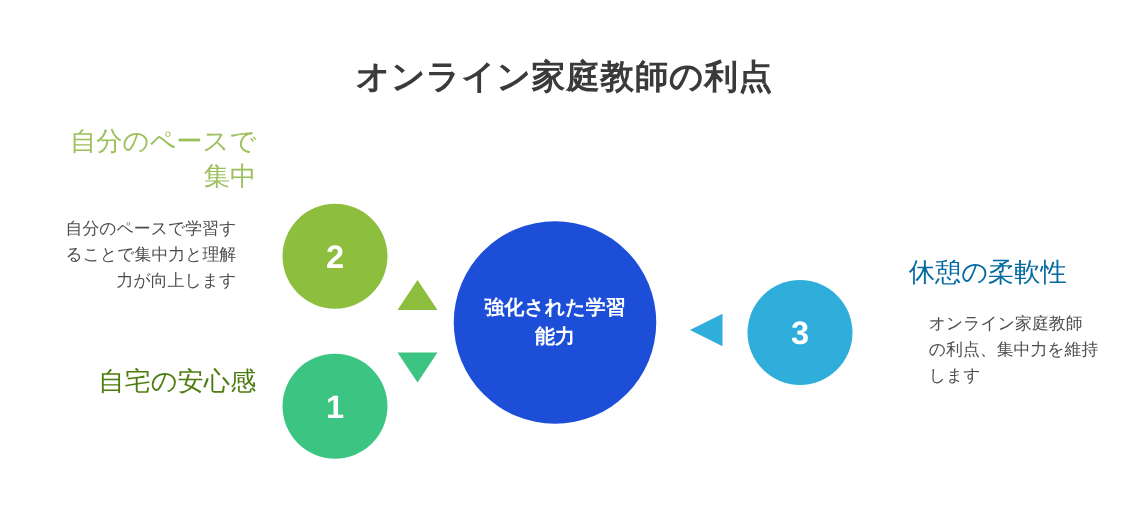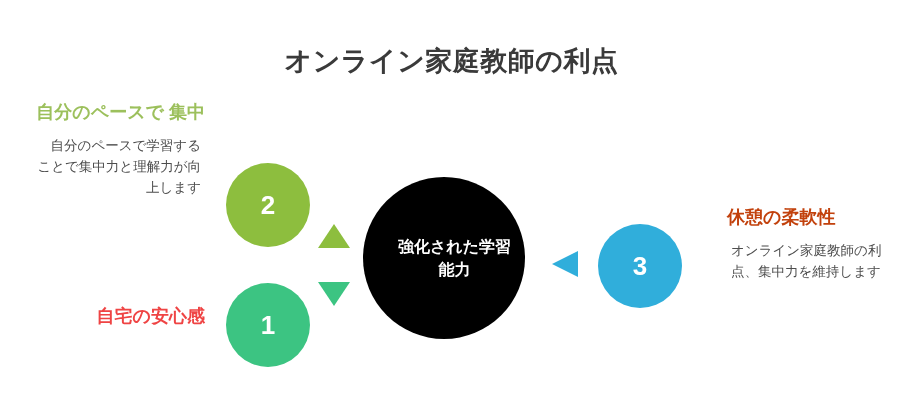--- a/index.html
+++ b/index.html
@@ -31,55 +31,55 @@
     font-size: 27px;
     font-weight: bold;
     color: #3a3a3a;
     letter-spacing: 0.5px;
     line-height: 1.2;
   }
 
   
   .block { position: absolute; }
   .block-heading {
-    font-size: 18px;
-    font-weight: bold;
+    font-size: 21px;
+    font-weight: normal;
     line-height: 1.35;
     margin: 0 0 12px 0;
   }
   .block-body {
     font-size: 13.5px;
     line-height: 1.55;
     color: #4d4d4d;
-    margin: 4px;
+    margin: 16px;
   }
 
   #block-self-pace {
     left: 33px;
     top: 100px;
     width: 172px;
     text-align: right;
   }
   #block-self-pace .block-heading { color: #9cc05c; }
 
   #block-home-comfort {
     left: 33px;
     top: 292px;
     width: 172px;
     text-align: right;
   }
-  #block-home-comfort .block-heading { color: #ef4444; margin-top: 12px; }
+  #block-home-comfort .block-heading { color: #4d7c0f; }
 
   #block-break-flex {
     left: 727px;
     top: 205px;
     width: 168px;
     text-align: left;
   }
-  #block-break-flex .block-heading { color: #c2410c; }
+  #block-break-flex .block-heading { color: #0369a1; }
 
   
   .circle {
     position: absolute;
     border-radius: 50%;
     display: flex;
     align-items: center;
     justify-content: center;
     color: #ffffff;
   }
@@ -102,22 +102,21 @@
   #circle-3 {
     left: 598px;
     top: 224px;
     background: #30aedb;
   }
   #circle-center {
     left: 363px;
     top: 177px;
     width: 162px;
     height: 162px;
-    background: #000000;
-    justify-content: flex-end;
+    background: #1d4ed8;
   }
   #circle-center .center-label {
     font-size: 16px;
     font-weight: bold;
     line-height: 1.45;
     text-align: center;
     color: #ffffff;
     white-space: pre-line;
     padding: 0 14px;
   }

